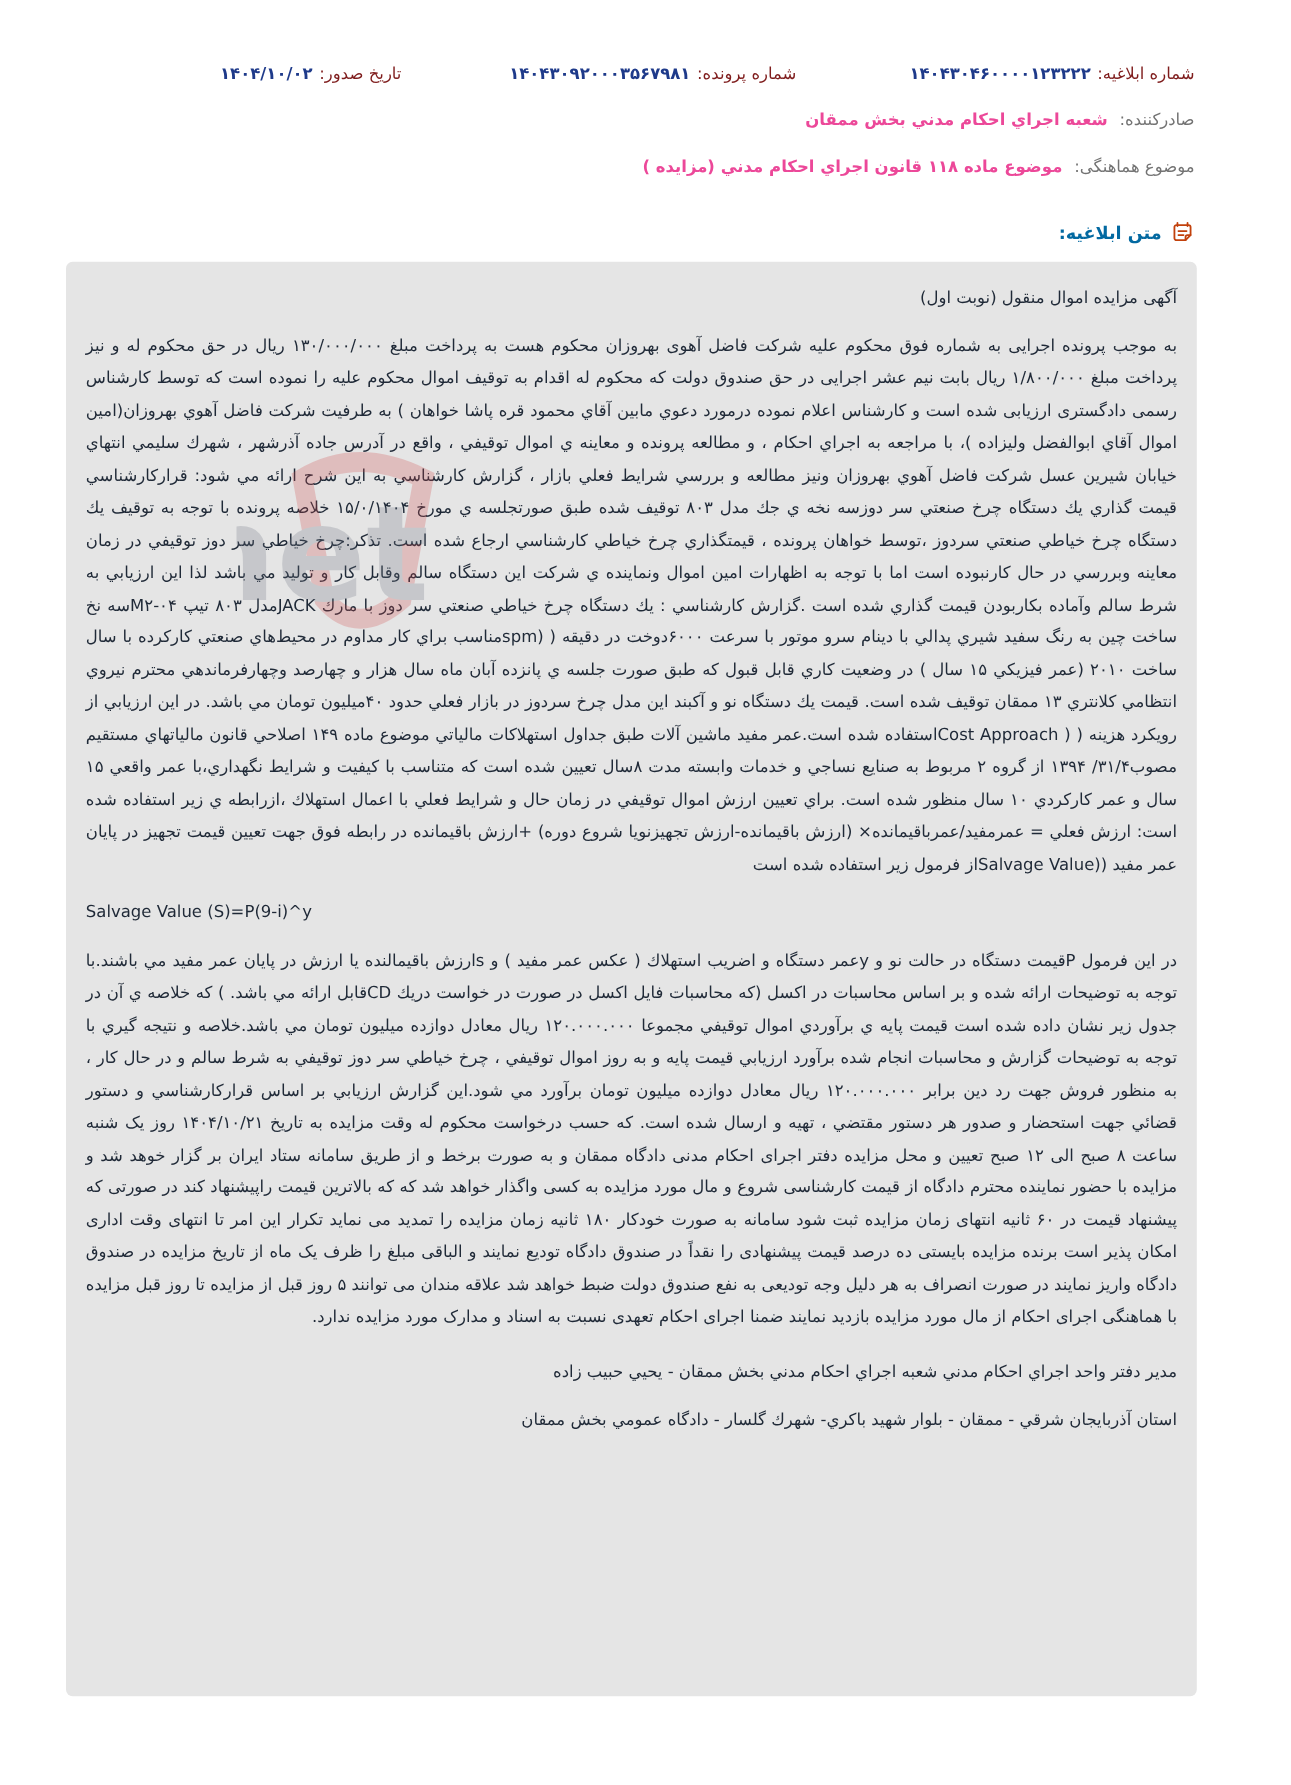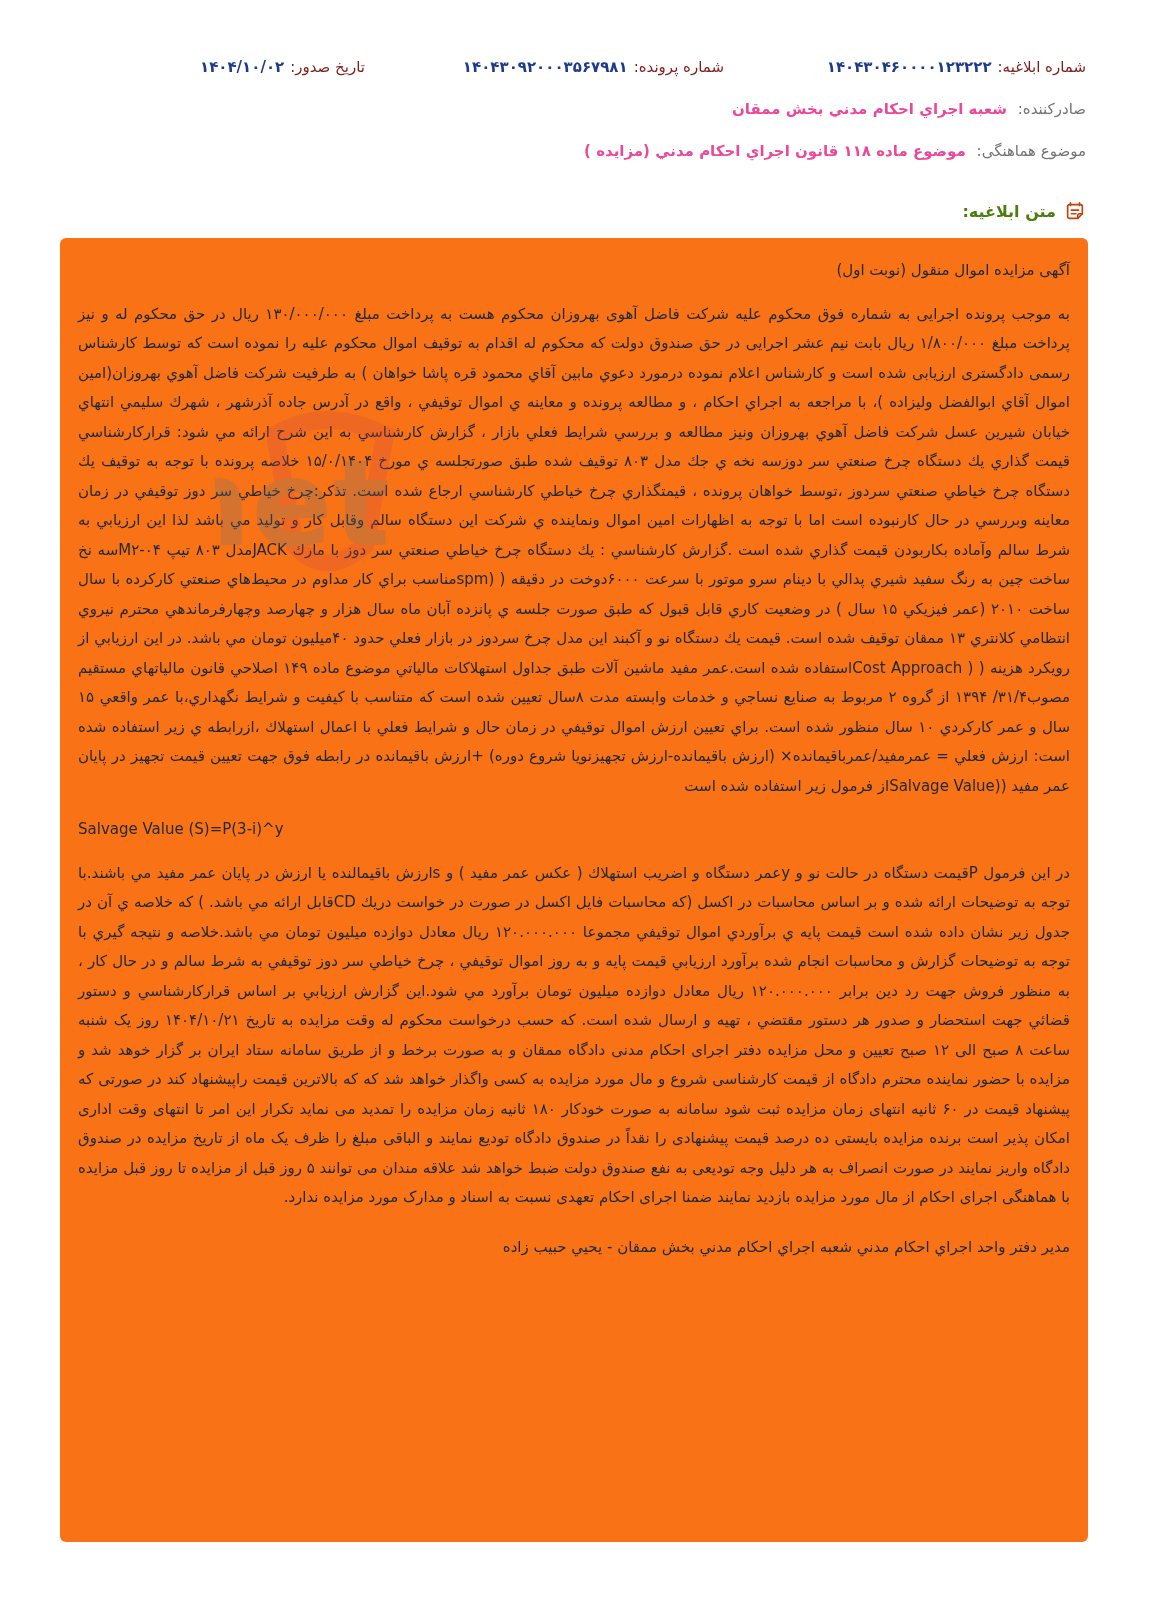--- a/index.html
+++ b/index.html
@@ -17,26 +17,26 @@
     .meta-item .val { color: #1e3a8a; font-weight: bold; }
     .m1 { position: absolute; right: 0; }
     .m2 { position: absolute; right: 362px; }
     .m3 { position: absolute; left: 0; }
     .line2 { position: absolute; right: 88px; top: 97px; font-size: 15px; line-height: 24px; }
     .line3 { position: absolute; right: 88px; top: 139px; font-size: 15px; line-height: 24px; }
     .line2 .lbl, .line3 .lbl { color: #737373; margin-left: 6px; }
     .line2 .val, .line3 .val { color: #ec4899; font-weight: bold; }
     .section-title {
       position: absolute; right: 88px; top: 200px; display: flex; align-items: center;
-      color: #4d7c0f; font-weight: bold; font-size: 16px;
+      color: #0369a1; font-weight: bold; font-size: 16px;
     }
     .section-title .icon { width: 22px; height: 22px; margin-left: 8px; }
     .body-box {
       position: absolute; right: 86px; left: 60px; top: 238px; height: 1304px;
-      background: #f97316; border-radius: 6px;
+      background: #e5e5e5; border-radius: 6px;
       padding: 18px 18px 0 18px; box-sizing: border-box;
       font-size: 15px; line-height: 29.5px; color: #1f2937; text-align: justify;
     }
     .para { margin: 0 0 14px 0; }
     .para.tight { margin-bottom: 0; }
     .ltr-line { direction: ltr; text-align: left; margin: 14px 0 14px 0; }
     .sign { margin: 20px 0 14px 0; }
     .address { margin: 14px 0 0 0; }
     .watermark {
       position: absolute; left: 215px; top: 395px; width: 520px; height: 200px;
@@ -77,21 +77,22 @@
     <path d="M4 7a2 2 0 0 1 2-2h12a2 2 0 0 1 2 2v8l-5 5H6a2 2 0 0 1-2-2z"></path>
     <path d="M8 11h8M8 15h5"></path>
     <path d="M15 20v-3a2 2 0 0 1 2-2h3"></path>
   </svg>
   <span>متن ابلاغيه:</span>
 </div>
 
 <div class="body-box">
   <p class="para">آگهی مزایده اموال منقول (نوبت اول)</p>
   <p class="para tight">به موجب پرونده اجرایی به شماره فوق محکوم علیه شرکت فاضل آهوی بهروزان محکوم هست به پرداخت مبلغ ۱۳۰/۰۰۰/۰۰۰ ریال در حق محکوم له و نیز پرداخت مبلغ ۱/۸۰۰/۰۰۰ ریال بابت نیم عشر اجرایی در حق صندوق دولت که محکوم له اقدام به توقیف اموال محکوم علیه را نموده است که توسط کارشناس رسمی دادگستری ارزیابی شده است و کارشناس اعلام نموده درمورد دعوي مابين آقاي محمود قره پاشا خواهان ) به طرفيت شركت فاضل آهوي بهروزان(امين اموال آقاي ابوالفضل وليزاده )، با مراجعه به اجراي احكام ، و مطالعه پرونده و معاينه ي اموال توقيفي ، واقع در آدرس جاده آذرشهر ، شهرك سليمي انتهاي خيابان شيرين عسل  شركت فاضل آهوي بهروزان ونيز مطالعه و بررسي شرايط فعلي بازار ،  گزارش كارشناسي به  اين شرح ارائه مي شود: قراركارشناسي قيمت گذاري يك دستگاه چرخ صنعتي سر دوزسه نخه ي جك مدل ۸۰۳ توقيف شده طبق صورتجلسه ي مورخ ۱۵/۰/۱۴۰۴ خلاصه پرونده با توجه به توقيف يك دستگاه چرخ خياطي صنعتي سردوز ،توسط خواهان پرونده ، قيمتگذاري چرخ خياطي كارشناسي  ارجاع شده است. تذكر:چرخ  خياطي سر دوز توقيفي  در زمان معاينه وبررسي در حال كارنبوده است اما با توجه به اظهارات امين اموال ونماينده ي شركت اين دستگاه سالم وقابل كار و توليد مي باشد لذا اين ارزيابي به شرط سالم وآماده بكاربودن قيمت گذاري شده است .گزارش كارشناسي : يك دستگاه چرخ خياطي صنعتي سر دوز با مارك  JACKمدل ۸۰۳    تيپ     M۲-۰۴سه نخ  ساخت چين به رنگ سفيد شيري  پدالي  با دينام سرو موتور با سرعت  ۶۰۰۰دوخت در دقيقه ( (spmمناسب براي كار مداوم در محيط‌هاي صنعتي كاركرده با سال ساخت ۲۰۱۰ (عمر فيزيكي ۱۵ سال )  در وضعيت كاري قابل قبول كه طبق صورت جلسه ي پانزده  آبان ماه سال هزار و چهارصد وچهارفرماندهي محترم نيروي انتظامي كلانتري ۱۳ ممقان توقيف شده است. قيمت يك دستگاه نو و آكبند اين مدل چرخ سردوز در بازار فعلي حدود ۴۰ميليون تومان مي باشد. در اين ارزيابي از رويكرد هزينه  (  ( Cost Approachاستفاده شده است.عمر مفيد ماشين آلات طبق جداول استهلاكات مالياتي موضوع ماده ۱۴۹ اصلاحي قانون مالياتهاي مستقيم مصوب۳۱/۴/ ۱۳۹۴ از گروه ۲ مربوط به صنايع  نساجي و خدمات وابسته مدت ۸سال  تعيين شده است كه متناسب با كيفيت و شرايط نگهداري،با عمر واقعي ۱۵ سال و  عمر كاركردي  ۱۰ سال منظور شده است. براي تعيين  ارزش اموال توقيفي  در زمان حال و شرايط فعلي با اعمال استهلاك ،ازرابطه ي زير استفاده  شده است: ارزش فعلي  = عمرمفيد/عمرباقيمانده× (ارزش باقيمانده-ارزش تجهيزنويا شروع دوره) +ارزش باقيمانده در رابطه  فوق جهت تعيين قيمت تجهيز  در پايان عمر مفيد ((Salvage Valueاز فرمول  زير استفاده شده است</p>
-  <p class="ltr-line">Salvage Value (S)=P(3-i)^y</p>
+  <p class="ltr-line">Salvage Value (S)=P(9-i)^y</p>
   <p class="para tight">در اين فرمول   Pقيمت دستگاه در حالت نو و yعمر دستگاه و    اضريب استهلاك ( عكس عمر مفيد  ) و     sارزش باقيمالنده يا ارزش در پايان عمر مفيد  مي باشند.با توجه به توضيحات ارائه شده و بر اساس محاسبات در اكسل (كه محاسبات فايل  اكسل در صورت در خواست دريك    CDقابل ارائه مي باشد. ) كه خلاصه ي آن در جدول زير نشان داده شده است قيمت پايه ي برآوردي اموال توقيفي مجموعا ۱۲۰.۰۰۰.۰۰۰ ريال معادل دوازده ميليون تومان مي باشد.خلاصه و نتيجه گيري با توجه به توضيحات گزارش و محاسبات انجام شده برآورد ارزيابي قيمت پايه و  به روز اموال توقيفي ، چرخ خياطي سر دوز توقيفي  به شرط سالم و در حال كار ،  به منظور فروش جهت رد دين  برابر ۱۲۰.۰۰۰.۰۰۰ ريال معادل دوازده ميليون تومان برآورد مي شود.اين گزارش ارزيابي بر اساس قراركارشناسي و دستور قضائي جهت استحضار و صدور هر دستور مقتضي ، تهيه و ارسال شده است.  كه حسب درخواست محکوم له وقت مزایده به تاریخ ۱۴۰۴/۱۰/۲۱ روز یک شنبه ساعت ۸ صبح  الی ۱۲ صبح تعیین و محل مزایده دفتر اجرای احکام مدنی دادگاه ممقان و به صورت برخط و از طریق سامانه ستاد ایران بر گزار خوهد شد  و مزایده با حضور نماینده محترم دادگاه از قیمت کارشناسی شروع  و مال مورد مزایده به کسی واگذار خواهد شد که که بالاترین قیمت راپیشنهاد کند در صورتی که پیشنهاد قیمت در ۶۰ ثانیه انتهای زمان مزایده ثبت شود سامانه به صورت خودکار ۱۸۰  ثانیه زمان مزایده را تمدید می نماید تکرار این امر تا انتهای وقت اداری امکان پذیر است برنده مزایده بایستی ده درصد قیمت پیشنهادی را نقداً در صندوق دادگاه تودیع نمایند و  الباقی مبلغ را ظرف یک ماه از تاریخ مزایده در صندوق دادگاه واریز نمایند در صورت انصراف به هر دلیل وجه تودیعی به نفع صندوق دولت ضبط خواهد شد علاقه مندان می توانند ۵ روز قبل از مزایده تا روز قبل مزایده با هماهنگی اجرای احکام از مال مورد مزایده بازدید نمایند ضمنا اجرای احکام تعهدی نسبت به اسناد و مدارک مورد مزایده ندارد.</p>
   <p class="sign">مدير دفتر واحد اجراي احكام مدني شعبه اجراي احكام مدني بخش ممقان - يحيي حبيب زاده</p>
+  <p class="address">استان آذربايجان شرقي - ممقان - بلوار شهيد باكري- شهرك گلسار - دادگاه عمومي بخش ممقان</p>
 </div>
 
 <svg class="watermark" viewBox="0 0 520 200">
   <path d="M60 40 Q110 10 170 40 L150 150 Q110 185 80 150 Z" fill="none" stroke="#d14b4b" stroke-width="18"></path>
   <text x="175" y="150" font-family="DejaVu Sans, sans-serif" font-size="120" font-weight="bold" fill="#6b7280">AriaTender.net</text>
 </svg>
 
 </body></html>

